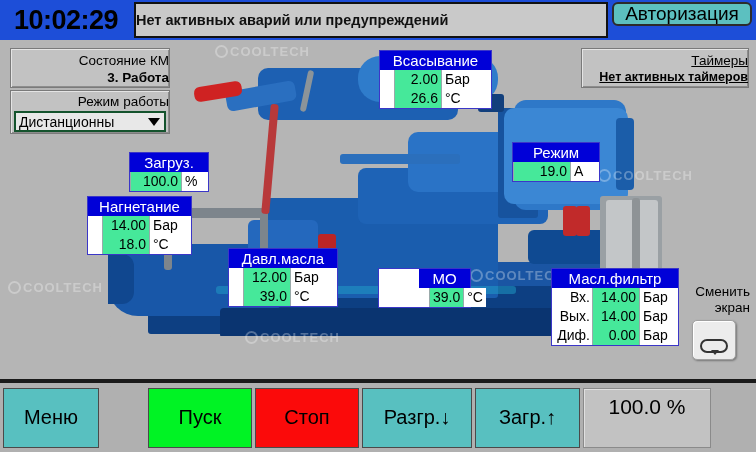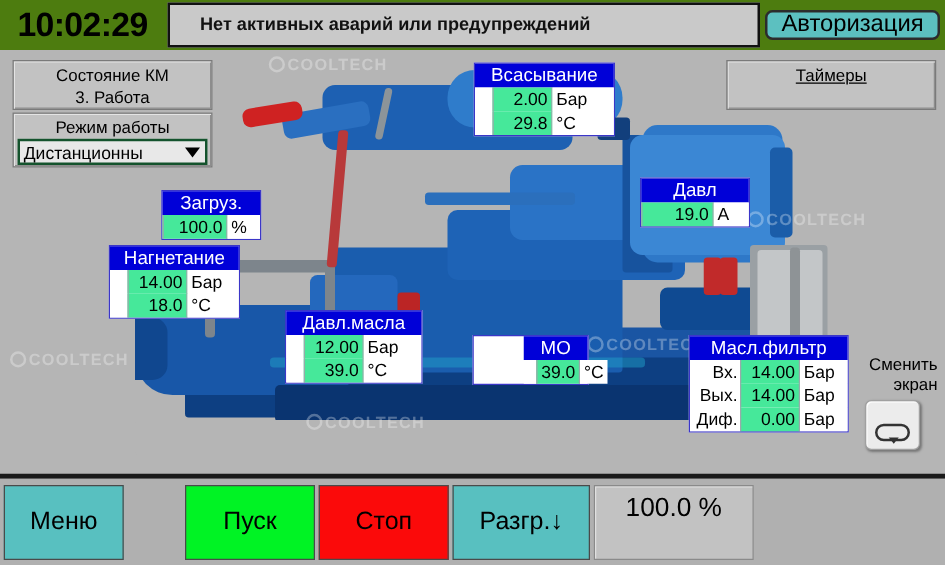--- a/index.html
+++ b/index.html
@@ -11,38 +11,38 @@
   }
   #screen {
     position: relative;
     width: 756px; height: 452px;
     background: #b5b5b5;
   }
 
   
   .header {
     position: absolute; left: 0; top: 0; width: 756px; height: 40px;
-    background: #4d7c0f;
-    display: flex; align-items: center;
+    background: #1d4ed8;
+    display: flex; align-items: flex-start;
     padding: 2px 4px 2px 2px;
     gap: 4px;
   }
   .clock {
     width: 128px; height: 36px;
     display: flex; align-items: center; justify-content: center;
     font-size: 27px; font-weight: bold; color: #000;
     letter-spacing: -0.5px;
     font-family: "Liberation Sans", sans-serif;
   }
   .alarm-bar {
     flex: 1; height: 36px;
     background: #c9c9c9;
     border: 2px solid #111;
     display: flex; align-items: center;
-    padding-left: 24px;
+    padding-left: 0;
     font-size: 14.5px; font-weight: bold; color: #111;
   }
   .auth-btn {
     width: 140px; height: 24px;
     background: #5cc0c0;
     border: 2px solid #2c2c2c;
     border-radius: 6px;
     display: flex; align-items: center; justify-content: center;
     font-size: 19px; color: #000;
   }
@@ -76,31 +76,31 @@
     border-radius: 50%;
     vertical-align: -2px; margin-right: 2px;
   }
 
   
   .gpanel {
     position: absolute;
     background: #c2c2c2;
     border: 1px solid #7a7a7a;
     box-shadow: inset 1px 1px 0 #e4e4e4, inset -1px -1px 0 #8d8d8d;
-    text-align: center;
+    text-align: right;
     color: #000;
   }
   .gpanel .l1 { font-size: 13.5px; line-height: 17px; }
   .gpanel .l2 { font-size: 13.5px; line-height: 17px; }
 
   .state-panel  { left: 10px;  top: 8px;  width: 160px; height: 40px; padding-top: 3px; }
   .mode-panel   { left: 10px;  top: 50px; width: 160px; height: 44px; padding-top: 2px; }
   .timers-panel { left: 581px; top: 8px;  width: 168px; height: 40px; padding-top: 3px; text-decoration: underline; }
   .timers-panel .l2 { font-size: 12.5px; font-weight: bold; }
-  .state-panel .l2 { font-weight: normal; }
+  .state-panel .l2 { font-weight: bold; }
 
   .mode-select {
     position: absolute; left: 3px; top: 20px; width: 152px; height: 21px;
     background: #e8e8e8;
     border: 2px solid #14532d;
     display: flex; align-items: center;
     padding-left: 3px;
     font-size: 14px; color: #000;
   }
   .mode-select .arrow {
@@ -305,32 +305,33 @@
     <div class="gpanel mode-panel">
       <div class="l1">Режим работы</div>
       <div class="mode-select">
         <span>Дистанционны</span>
         <span class="arrow"></span>
       </div>
     </div>
 
     <div class="gpanel timers-panel">
       <div class="l1">Таймеры</div>
+      <div class="l2">Нет активных таймеров</div>
     </div>
 
     <div class="mbox box-suction">
       <div class="title">Всасывание</div>
       <div class="mrow">
         <div class="pad"></div>
         <div class="val" style="width:48px">2.00</div>
         <div class="unit" style="flex:1">Бар</div>
       </div>
       <div class="mrow">
         <div class="pad"></div>
-        <div class="val" style="width:48px">29.8</div>
+        <div class="val" style="width:48px">26.6</div>
         <div class="unit" style="flex:1">°C</div>
       </div>
     </div>
 
     <div class="mbox box-load">
       <div class="title">Загруз.</div>
       <div class="mrow">
         <div class="val" style="width:52px">100.0</div>
         <div class="unit" style="flex:1">%</div>
       </div>
@@ -358,21 +359,21 @@
         <div class="unit" style="flex:1">Бар</div>
       </div>
       <div class="mrow">
         <div class="pad"></div>
         <div class="val" style="width:48px">39.0</div>
         <div class="unit" style="flex:1">°C</div>
       </div>
     </div>
 
     <div class="mbox box-motor">
-      <div class="title">Давл</div>
+      <div class="title">Режим</div>
       <div class="mrow">
         <div class="val" style="width:58px">19.0</div>
         <div class="unit" style="flex:1">A</div>
       </div>
     </div>
 
     <div class="mbox box-mo">
       <div class="title">МО</div>
       <div class="mrow">
         <div class="pad" style="width:10px;flex:none"></div>
@@ -410,18 +411,19 @@
 
   </div>
 
   <div class="sep"></div>
 
   <div class="footer">
     <div class="fbtn teal b-menu">Меню</div>
     <div class="fbtn green b-start">Пуск</div>
     <div class="fbtn red b-stop">Стоп</div>
     <div class="fbtn teal b-unload">Разгр.↓</div>
+    <div class="fbtn teal b-load">Загр.↑</div>
     <div class="cap-panel">
       <div class="cap-val">100.0  %</div>
     </div>
   </div>
 
 </div>
 
 </body></html>

